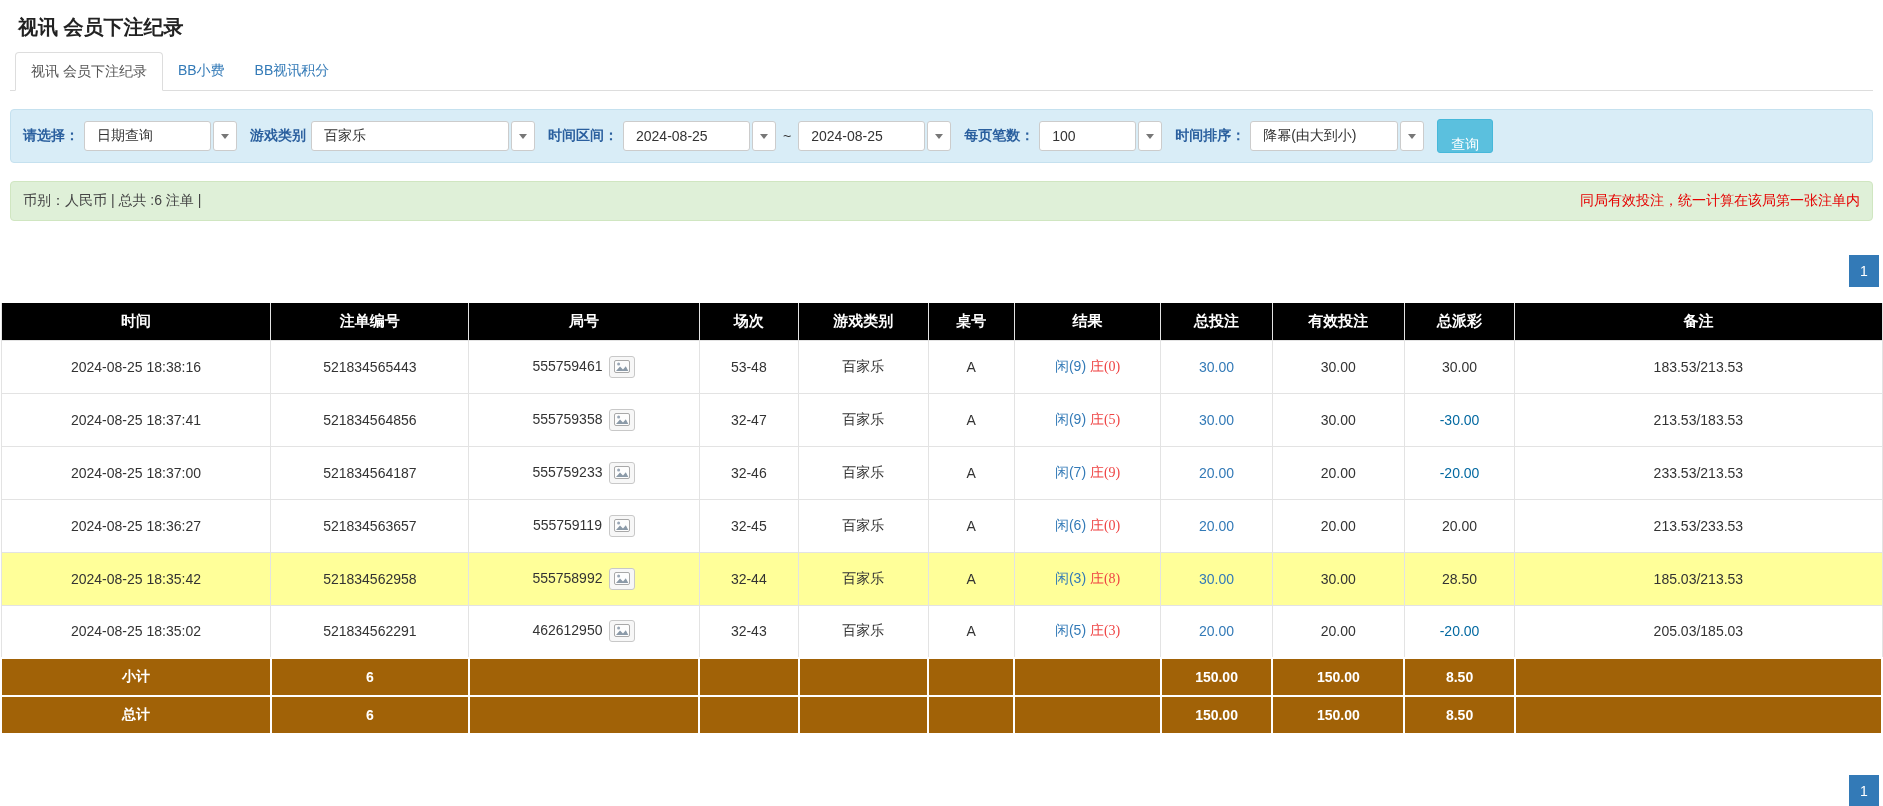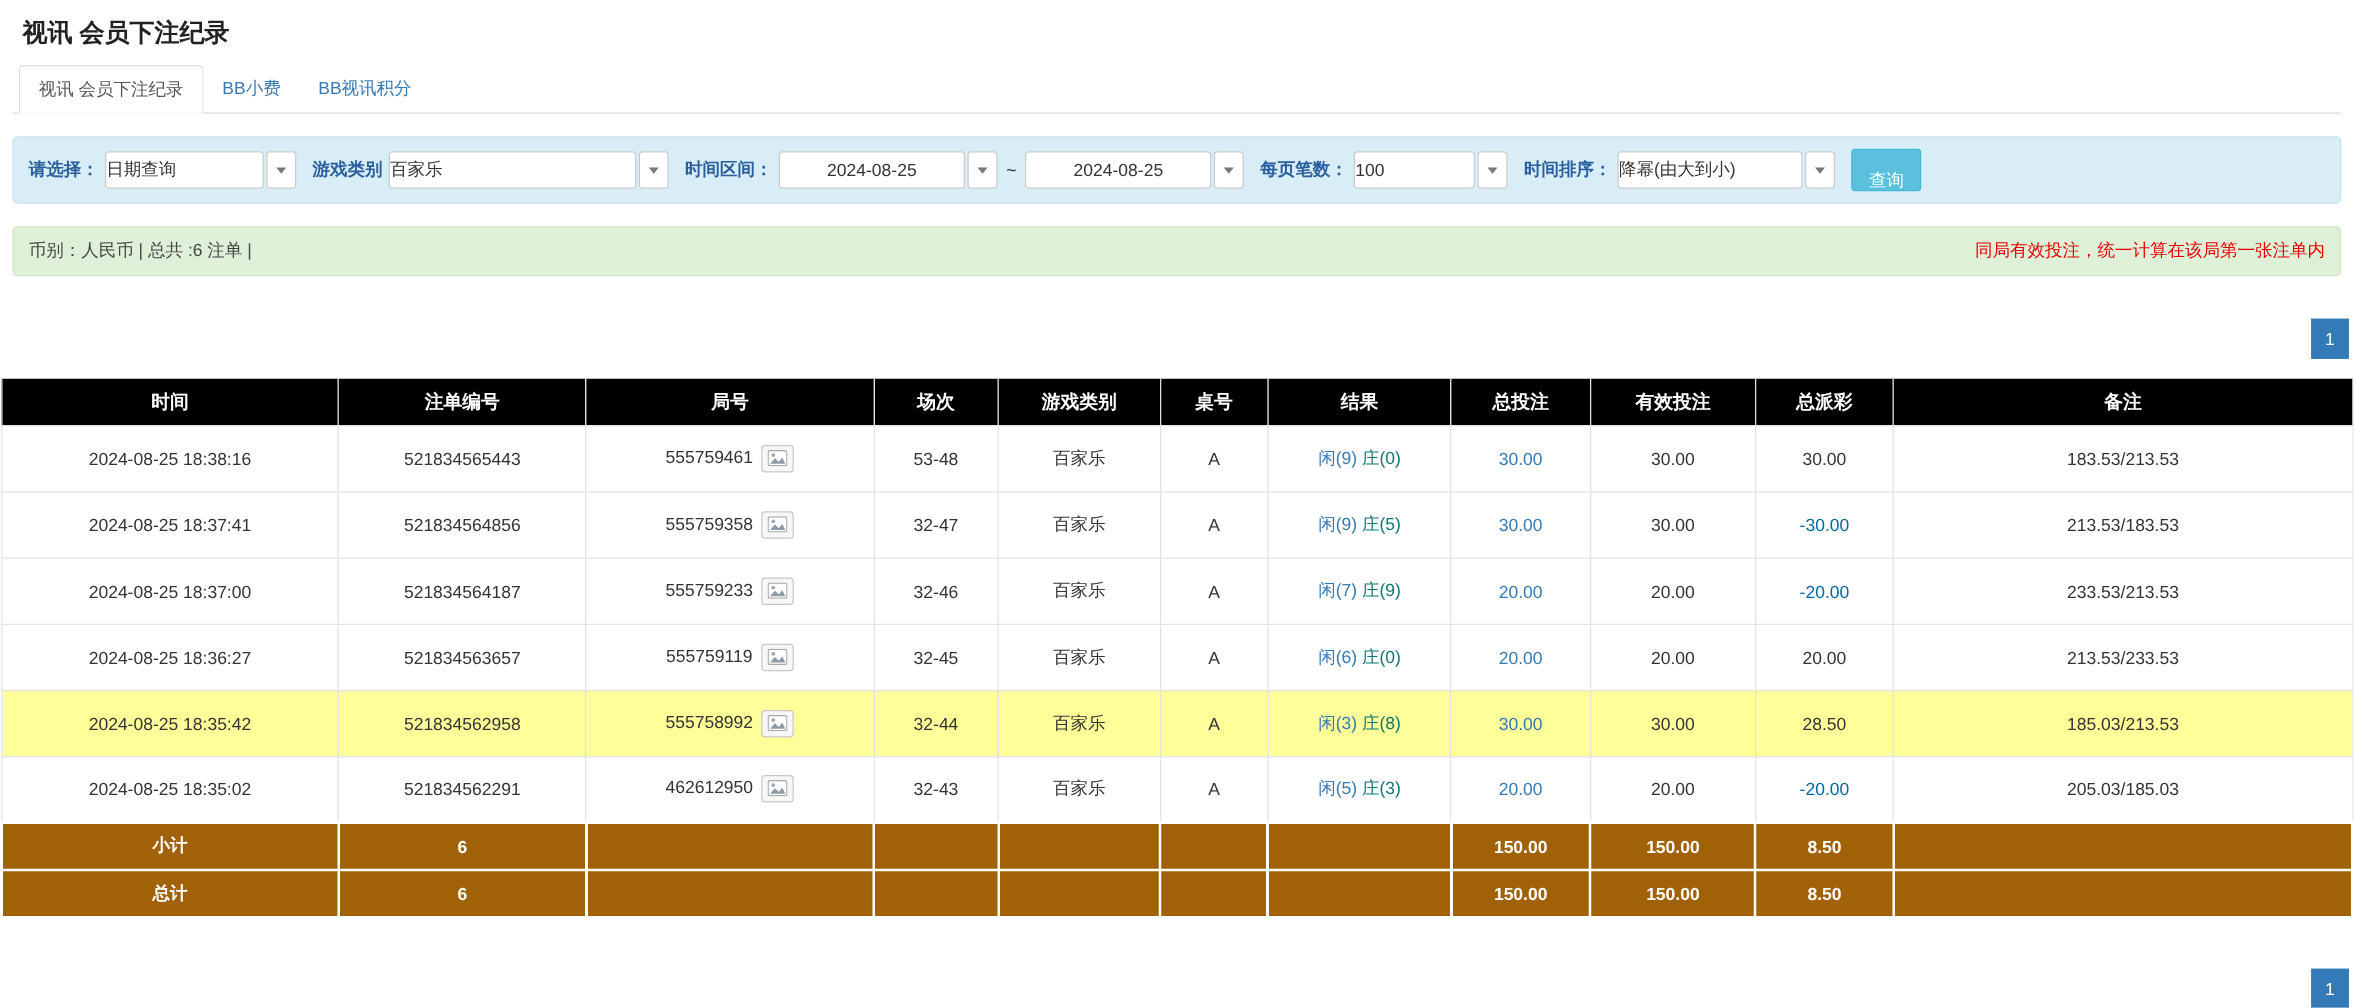--- a/index.html
+++ b/index.html
@@ -26,26 +26,26 @@
   .filter-bar {
     margin: 18px 10px 0 10px; padding: 9px 10px;
     background: #d9edf7; border: 1px solid #c5e1ef; border-radius: 4px;
     display: flex; align-items: center; gap: 5px; white-space: nowrap;
   }
   .flabel { color: #2a5f9e; font-weight: bold; margin-left: 8px; }
   .flabel:first-child { margin-left: 2px; }
   .combo { display: inline-flex; align-items: center; gap: 2px; }
   .combo-input {
     height: 30px; border: 1px solid #ccc; border-radius: 3px;
-    background: #fff; color: #333; padding: 0 0; font-size: 14px;
+    background: #fff; color: #333; padding: 0 12px; font-size: 14px;
     font-family: inherit;
   }
   .w-select { width: 127px; }
   .w-game   { width: 198px; }
-  .w-date   { width: 149px; text-align: center; }
+  .w-date   { width: 127px; }
   .w-pp     { width: 97px;  }
   .w-sort   { width: 148px; }
   .combo-btn {
     height: 30px; width: 24px; border: 1px solid #ccc; border-radius: 3px;
     background: #fff; cursor: pointer;
     display: inline-flex; align-items: center; justify-content: center;
   }
   .caret {
     width: 0; height: 0; display: inline-block;
     border-left: 4px solid transparent; border-right: 4px solid transparent;
@@ -80,21 +80,21 @@
     background: #000; color: #fff; font-weight: bold; font-size: 15px;
     height: 37px; text-align: center; border: 1px solid #e3e3e3; border-top: none;
   }
   tbody td {
     height: 53px; text-align: center; font-size: 14px; color: #333;
     border: 1px solid #e3e3e3; background: #fff; overflow: hidden;
   }
   tr.highlight td { background: #ffff99; }
   td.blue-link, .res-player { color: #337ab7; }
   td.blue-link { cursor: pointer; }
-  .res-banker { color: #0f766e; }
+  .res-banker { color: #ef4444; font-family: Liberation Serif, serif; }
   td.neg { color: #0369a1; }
   .round-icon-btn {
     border: 1px solid #c8c8c8; background: #f7f7f7; border-radius: 3px;
     padding: 3px 4px 1px 4px; margin-left: 7px; cursor: pointer; vertical-align: middle;
   }
   tr.summary td {
     background: #a16207; color: #fff; font-weight: bold;
     height: 38px; border: 2px solid #fff; font-size: 14px;
   }
 </style>

